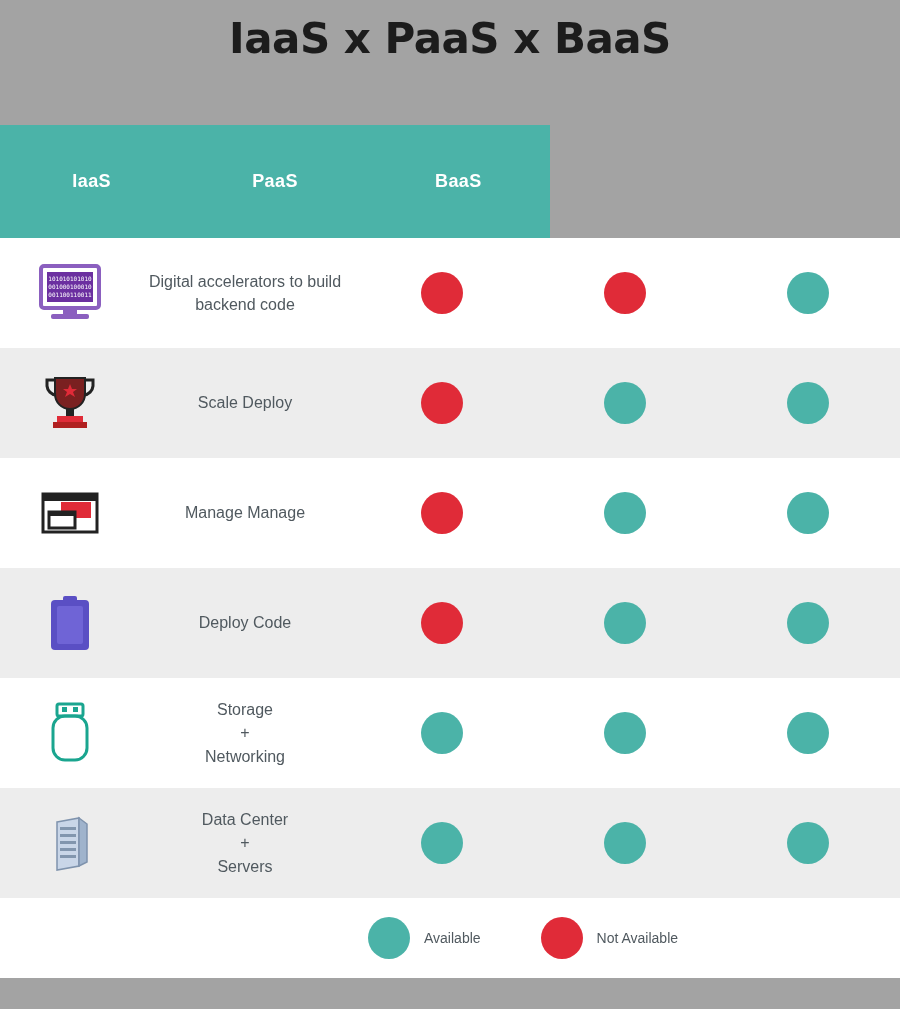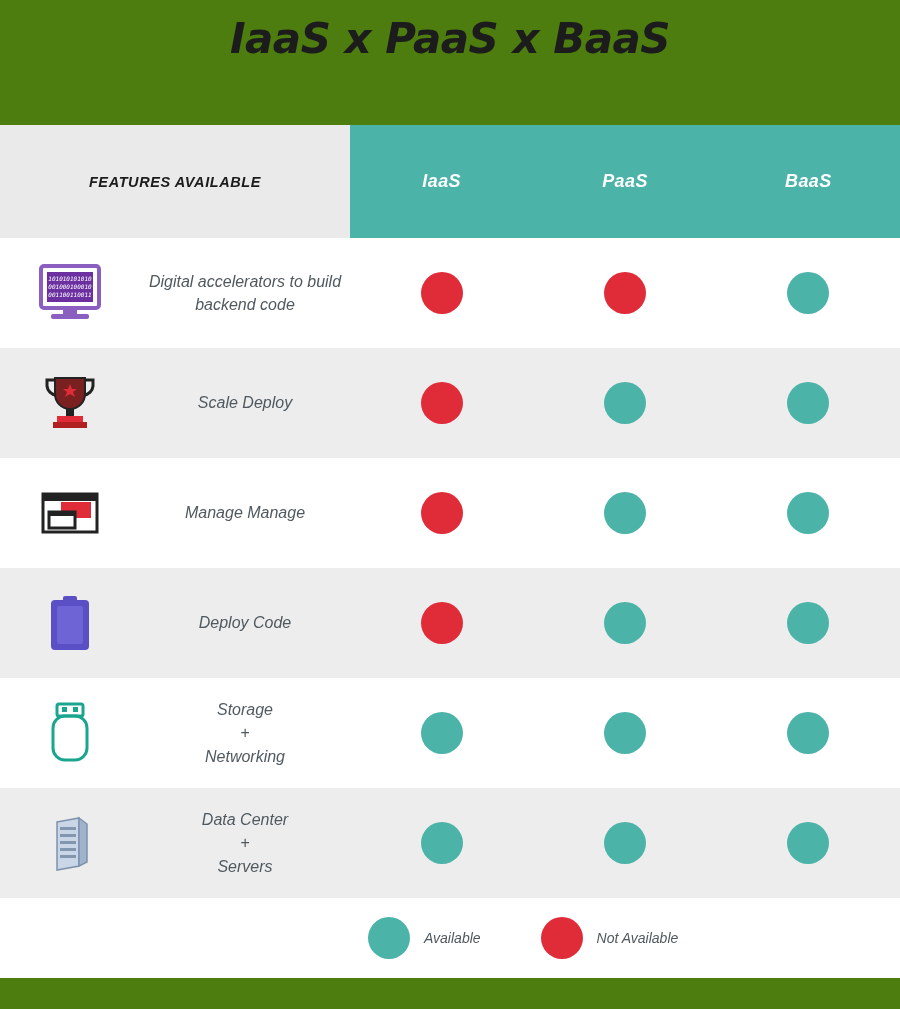--- a/index.html
+++ b/index.html
@@ -6,23 +6,22 @@
   html, body {
     width: 900px;
     height: 1009px;
     background: #ffffff;
     font-family: "Liberation Sans", sans-serif;
   }
   .page {
     position: relative;
     width: 900px;
     height: 1009px;
-    background: #4d7c0f;
+    background: #a3a3a3;
     overflow: hidden;
-    font-style: italic;
   }
 
   
   .title {
     text-align: center;
     font-size: 42px;
     font-weight: bold;
     color: #1c1c1c;
     letter-spacing: -0.5px;
     padding-top: 14px;
@@ -148,23 +147,20 @@
 </head>
 <body>
 
 <div class="page">
 
   <h1 class="title">IaaS x PaaS x BaaS</h1>
 
   <div class="table">
 
     <div class="row header-row">
-      <div class="header-left">
-        <span class="header-left-label">FEATURES AVAILABLE</span>
-      </div>
       <div class="header-right">
         <div class="header-cell">IaaS</div>
         <div class="header-cell">PaaS</div>
         <div class="header-cell">BaaS</div>
       </div>
     </div>
 
     <div class="row feature-row plain">
       <div class="cell-icon">
         <span class="icon-box">

